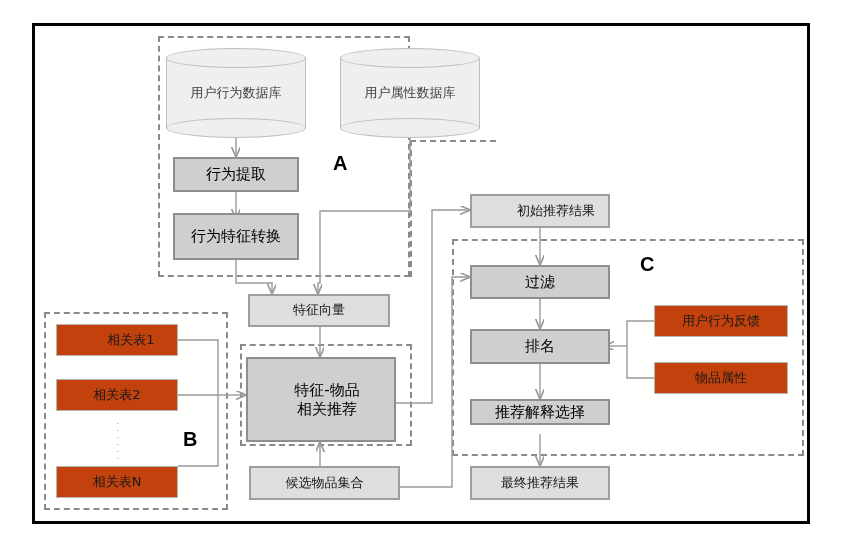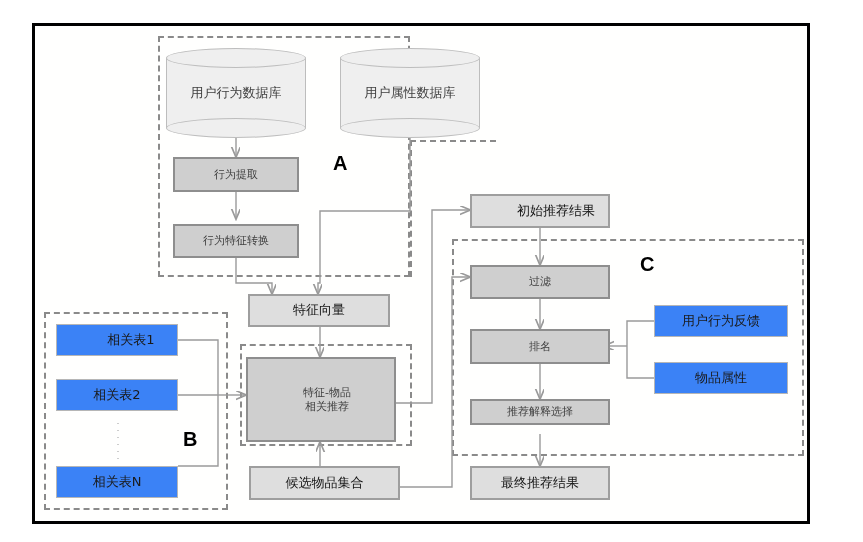--- a/index.html
+++ b/index.html
@@ -5,23 +5,23 @@
   html,body{margin:0;padding:0;background:#ffffff;}
   body{font-family:"DejaVu Sans","Liberation Sans",sans-serif;}
   #stage{position:relative;width:863px;height:542px;background:#ffffff;overflow:hidden;}
   #frame{position:absolute;left:32px;top:23px;width:778px;height:501px;border:3px solid #000000;box-sizing:border-box;background:#fffffe;}
   svg#wires{position:absolute;left:0;top:0;width:863px;height:542px;pointer-events:none;}
 
   .node{position:absolute;box-sizing:border-box;display:flex;align-items:center;justify-content:center;text-align:center;line-height:1.25;}
   .node span{display:block;}
 
   
-  .box-light{background:#3b82f6;border:1px solid #b6b6b6;color:#1a1a1a;font-size:13px;}
+  .box-light{background:#c2410c;border:1px solid #b6b6b6;color:#1a1a1a;font-size:13px;}
   
-  .box-dark{background:#cfcfcf;border:2px solid #8e8e8e;color:#404040;font-size:11px;}
+  .box-dark{background:#cfcfcf;border:2px solid #8e8e8e;color:#000000;font-size:15px;}
   
   .box-med{background:#dedede;border:2px solid #9e9e9e;color:#141414;font-size:13px;}
 
   
   .cyl{position:absolute;}
   .cyl .body{position:absolute;left:0;right:0;top:10px;bottom:10px;background:#efefef;border-left:1px solid #bdbdbd;border-right:1px solid #bdbdbd;}
   .cyl .top{position:absolute;left:0;right:0;top:0;height:20px;border-radius:50%;background:#efefef;border:1px solid #bdbdbd;box-sizing:border-box;}
   .cyl .bot{position:absolute;left:0;right:0;bottom:0;height:20px;border-radius:50%;background:#efefef;border:1px solid #bdbdbd;box-sizing:border-box;}
   .cyl .lbl{position:absolute;left:0;right:0;top:0;bottom:0;display:flex;align-items:center;justify-content:center;font-size:13px;color:#404040;z-index:3;}
 
@@ -108,21 +108,21 @@
     <div class="body"></div>
     <div class="top"></div>
     <div class="bot"></div>
     <div class="lbl">用户属性数据库</div>
   </div>
 
   <div class="node box-dark" style="left:173px;top:157px;width:126px;height:35px;">
     <span>行为提取</span>
   </div>
 
-  <div class="node box-dark" style="left:173px;top:224px;width:126px;height:34px;">
+  <div class="node box-dark" style="left:173px;top:213px;width:126px;height:47px;">
     <span>行为特征转换</span>
   </div>
 
   <div class="node box-med" style="left:248px;top:294px;width:142px;height:33px;justify-content:center;">
     <span>特征向量</span>
   </div>
 
   <div class="node box-light" style="left:56px;top:324px;width:122px;height:32px;padding-left:28px;">
     <span>相关表1</span>
   </div>

